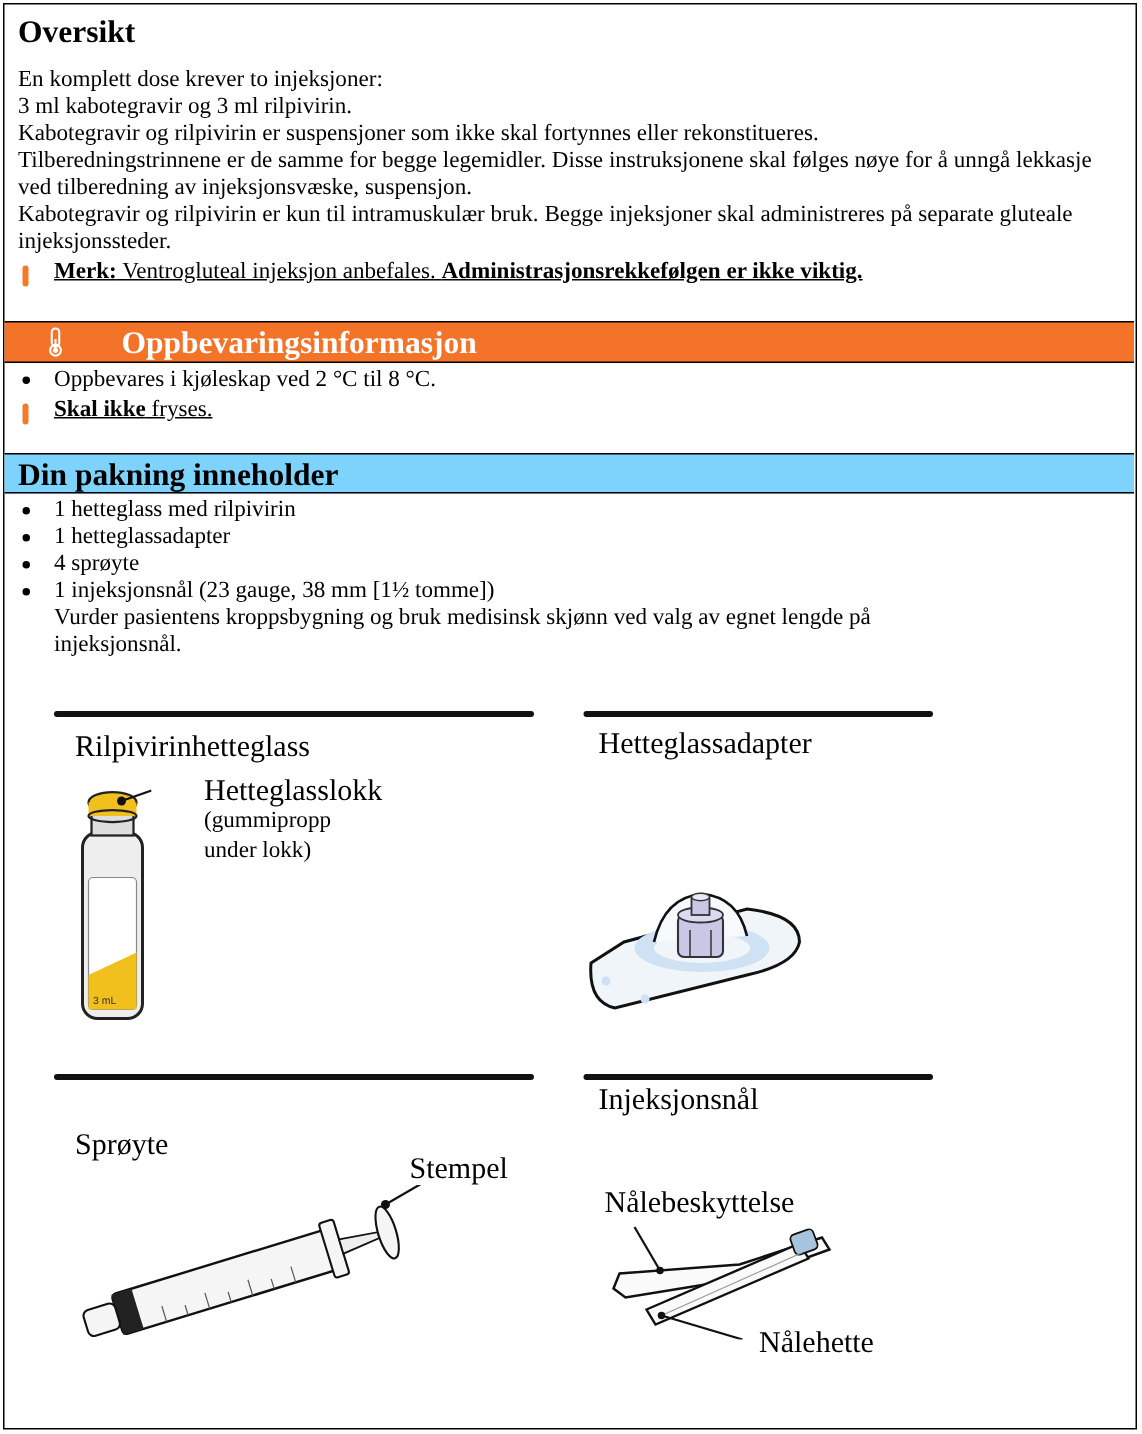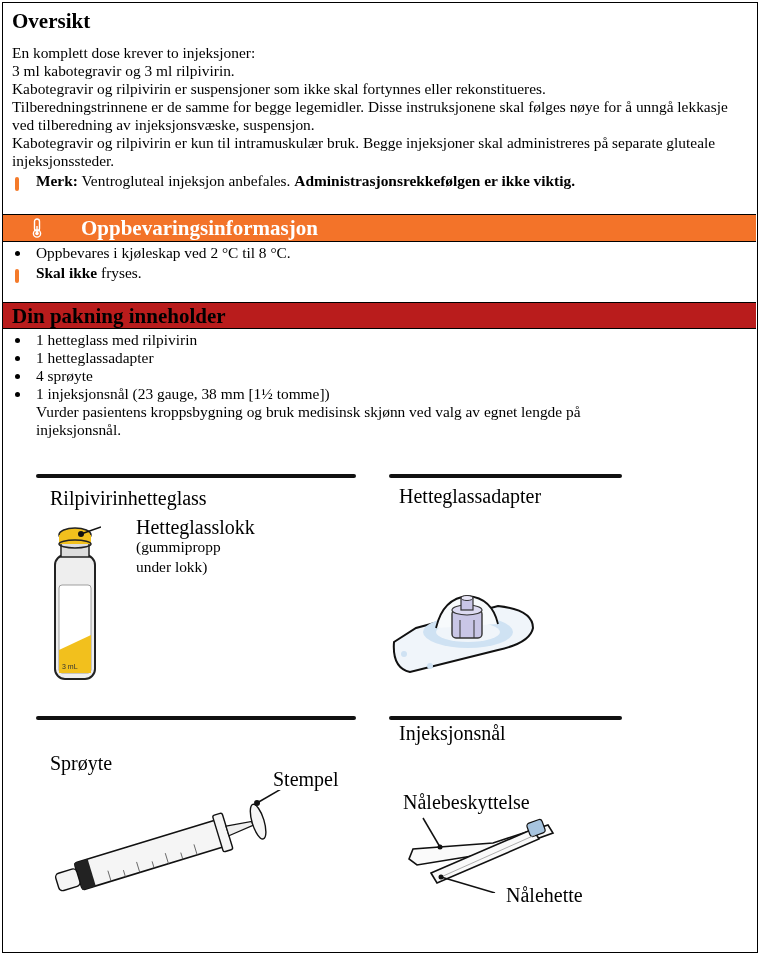--- a/index.html
+++ b/index.html
@@ -2,29 +2,29 @@
 <html><head>
 <meta charset="utf-8">
 <style>
   * { box-sizing: border-box; margin: 0; padding: 0; }
   html, body { width: 761px; height: 956px; background: #ffffff; overflow: hidden; }
   body { font-family: "Liberation Serif", serif; color: #000; font-size: 15px; line-height: 18px; }
   .page { position: absolute; left: 2px; top: 2px; width: 756px; height: 951px; border: 1.5px solid #000; }
   .sec-overview { position: absolute; left: 0; top: 0; width: 753px; height: 211px; padding: 6px 9px 0 9px; }
   .h1 { font-weight: bold; font-size: 21px; line-height: 24px; margin-bottom: 11px; }
   .p { font-size: 15.4px; line-height: 18px; }
-  .note { position: relative; padding-left: 24px; margin-top: 2px; }
+  .note { position: relative; padding-left: 24px; margin-top: 2px; text-decoration: underline; }
   .bar-icon { position: absolute; left: 3px; top: 5px; width: 4px; height: 14px; background: #f47a2a; border-radius: 2px; }
   .sec-storage-head { position: absolute; left: 0; top: 211px; width: 753px; height: 28px; background: #f37329; border-top: 1.5px solid #000; border-bottom: 1.5px solid #000; color: #fff; font-weight: bold; font-size: 21px; line-height: 25px; }
   .therm { position: absolute; left: 28px; top: 3px; width: 12px; height: 20px; }
   .sec-storage-head .title { position: absolute; left: 78px; top: 1px; }
   .sec-storage { position: absolute; left: 0; top: 239px; width: 753px; height: 60px; padding: 2px 9px 0 9px; }
   .bullet { position: relative; padding-left: 24px; font-size: 15.4px; line-height: 18px; }
   .bullet::before { content: ""; position: absolute; left: 3px; top: 7px; width: 5px; height: 5px; border-radius: 50%; background: #000; }
-  .sec-pack-head { position: absolute; left: 0; top: 299px; width: 753px; height: 27px; background: #b91c1c; border-top: 1.5px solid #000; border-bottom: 1.5px solid #000; padding: 1px 9px; font-weight: bold; font-size: 21px; line-height: 24px; }
+  .sec-pack-head { position: absolute; left: 0; top: 299px; width: 753px; height: 27px; background: #7dd3fc; border-top: 1.5px solid #000; border-bottom: 1.5px solid #000; padding: 1px 9px; font-weight: bold; font-size: 21px; line-height: 24px; }
   .sec-pack { position: absolute; left: 0; top: 326px; width: 753px; padding: 2px 9px 0 9px; }
   .indent { padding-left: 24px; font-size: 15.4px; line-height: 18px; }
   .rule { position: absolute; height: 4px; background: #111; border-radius: 2px; }
   .cap { position: absolute; font-weight: normal; font-size: 20px; line-height: 18px; text-align: center; }
   .lbl { position: absolute; font-size: 15.4px; line-height: 18px; }
   .illus { position: absolute; }
 </style>
 </head>
 <body>
 

